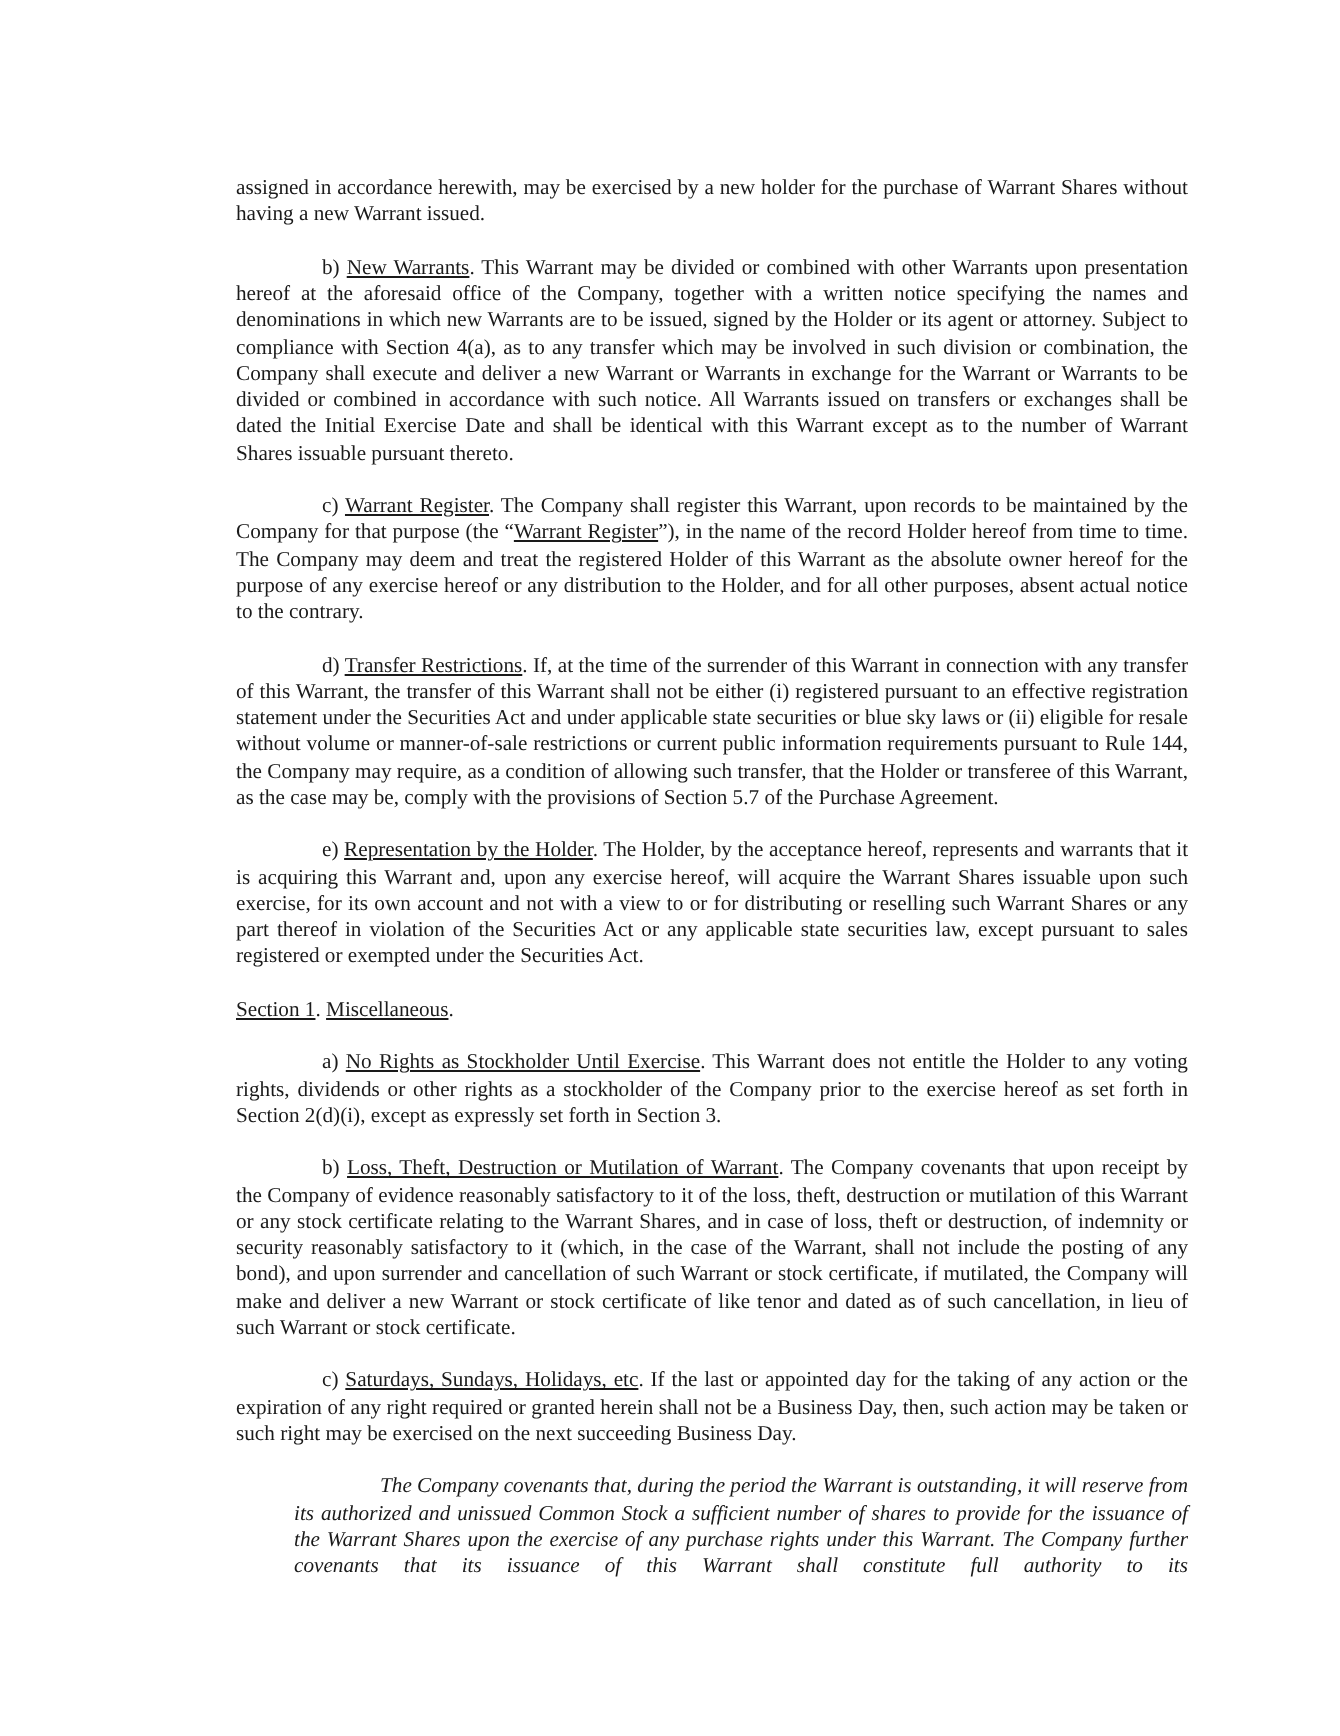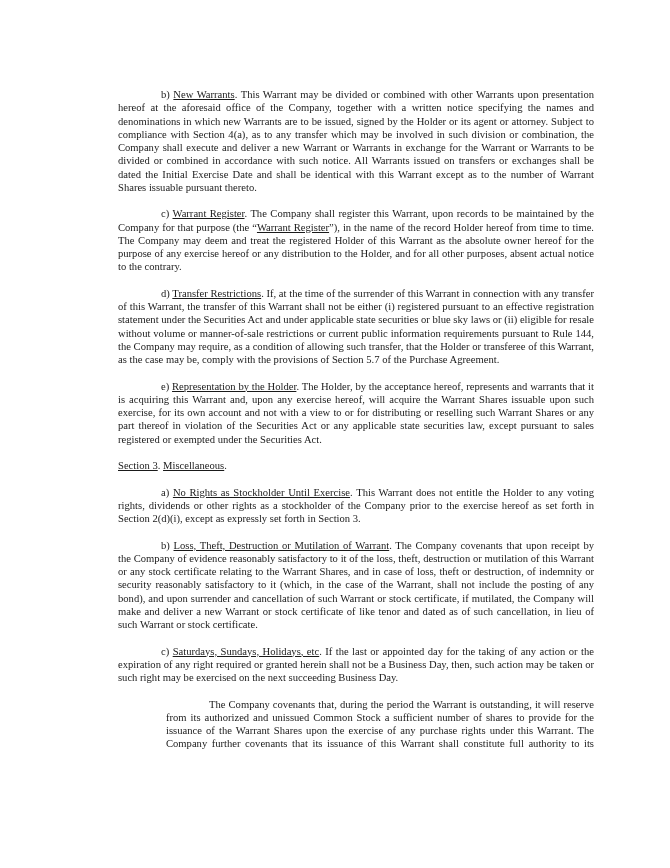--- a/index.html
+++ b/index.html
@@ -6,37 +6,38 @@
   body { width: 670px; height: 868px; overflow: hidden; position: relative; }
   .page {
     position: absolute; left: 118px; top: 88px; width: 476px;
     font-family: "Liberation Serif", "DejaVu Serif", serif;
     font-size: 10.6px; line-height: 13.25px; color: #1a1a1a;
   }
   p { margin: 0 0 13.25px 0; text-align: justify; }
   .ind { text-indent: 43px; font-family: Liberation Serif, serif; }
   .u { text-decoration: underline; text-underline-offset: 1px; }
   .sub { margin-left: 43px; }
-  .block { margin-left: 48px; }
+  .block { margin-left: 29px; font-style: italic; }
   .block p { text-indent: 43px; }
 </style>
 </head>
 <body>
 
 <div class="page">
+  <p>assigned in accordance herewith, may be exercised by a new holder for the purchase of Warrant Shares without having a new Warrant issued.</p>
 
   <p class="ind"><span>b) </span><span class="u">New Warrants</span><span>. This Warrant may be divided or combined with other Warrants upon presentation hereof at the aforesaid office of the Company, together with a written notice specifying the names and denominations in which new Warrants are to be issued, signed by the Holder or its agent or attorney. Subject to compliance with Section 4(a), as to any transfer which may be involved in such division or combination, the Company shall execute and deliver a new Warrant or Warrants in exchange for the Warrant or Warrants to be divided or combined in accordance with such notice. All Warrants issued on transfers or exchanges shall be dated the Initial Exercise Date and shall be identical with this Warrant except as to the number of Warrant Shares issuable pursuant thereto.</span></p>
 
   <p class="ind"><span>c) </span><span class="u">Warrant Register</span><span>. The Company shall register this Warrant, upon records to be maintained by the Company for that purpose (the “</span><span class="u">Warrant Register</span><span>”), in the name of the record Holder hereof from time to time. The Company may deem and treat the registered Holder of this Warrant as the absolute owner hereof for the purpose of any exercise hereof or any distribution to the Holder, and for all other purposes, absent actual notice to the contrary.</span></p>
 
   <p class="ind"><span>d) </span><span class="u">Transfer Restrictions</span><span>. If, at the time of the surrender of this Warrant in connection with any transfer of this Warrant, the transfer of this Warrant shall not be either (i) registered pursuant to an effective registration statement under the Securities Act and under applicable state securities or blue sky laws or (ii) eligible for resale without volume or manner-of-sale restrictions or current public information requirements pursuant to Rule 144, the Company may require, as a condition of allowing such transfer, that the Holder or transferee of this Warrant, as the case may be, comply with the provisions of Section 5.7 of the Purchase Agreement.</span></p>
 
   <p class="ind"><span>e) </span><span class="u">Representation by the Holder</span><span>. The Holder, by the acceptance hereof, represents and warrants that it is acquiring this Warrant and, upon any exercise hereof, will acquire the Warrant Shares issuable upon such exercise, for its own account and not with a view to or for distributing or reselling such Warrant Shares or any part thereof in violation of the Securities Act or any applicable state securities law, except pursuant to sales registered or exempted under the Securities Act.</span></p>
 
-  <p><span class="u">Section 3</span><span>. </span><span class="u">Miscellaneous</span><span>.</span></p>
+  <p><span class="u">Section 1</span><span>. </span><span class="u">Miscellaneous</span><span>.</span></p>
 
   <p class="ind"><span>a) </span><span class="u">No Rights as Stockholder Until Exercise</span><span>. This Warrant does not entitle the Holder to any voting rights, dividends or other rights as a stockholder of the Company prior to the exercise hereof as set forth in Section 2(d)(i), except as expressly set forth in Section 3.</span></p>
 
   <p class="ind"><span>b) </span><span class="u">Loss, Theft, Destruction or Mutilation of Warrant</span><span>. The Company covenants that upon receipt by the Company of evidence reasonably satisfactory to it of the loss, theft, destruction or mutilation of this Warrant or any stock certificate relating to the Warrant Shares, and in case of loss, theft or destruction, of indemnity or security reasonably satisfactory to it (which, in the case of the Warrant, shall not include the posting of any bond), and upon surrender and cancellation of such Warrant or stock certificate, if mutilated, the Company will make and deliver a new Warrant or stock certificate of like tenor and dated as of such cancellation, in lieu of such Warrant or stock certificate.</span></p>
 
   <p class="ind"><span>c) </span><span class="u">Saturdays, Sundays, Holidays, etc</span><span>. If the last or appointed day for the taking of any action or the expiration of any right required or granted herein shall not be a Business Day, then, such action may be taken or such right may be exercised on the next succeeding Business Day.</span></p>
 
 
   <div class="block">
     <p style="text-align-last: justify;">The Company covenants that, during the period the Warrant is outstanding, it will reserve from its authorized and unissued Common Stock a sufficient number of shares to provide for the issuance of the Warrant Shares upon the exercise of any purchase rights under this Warrant. The Company further covenants that its issuance of this Warrant shall constitute full authority to its</p>

